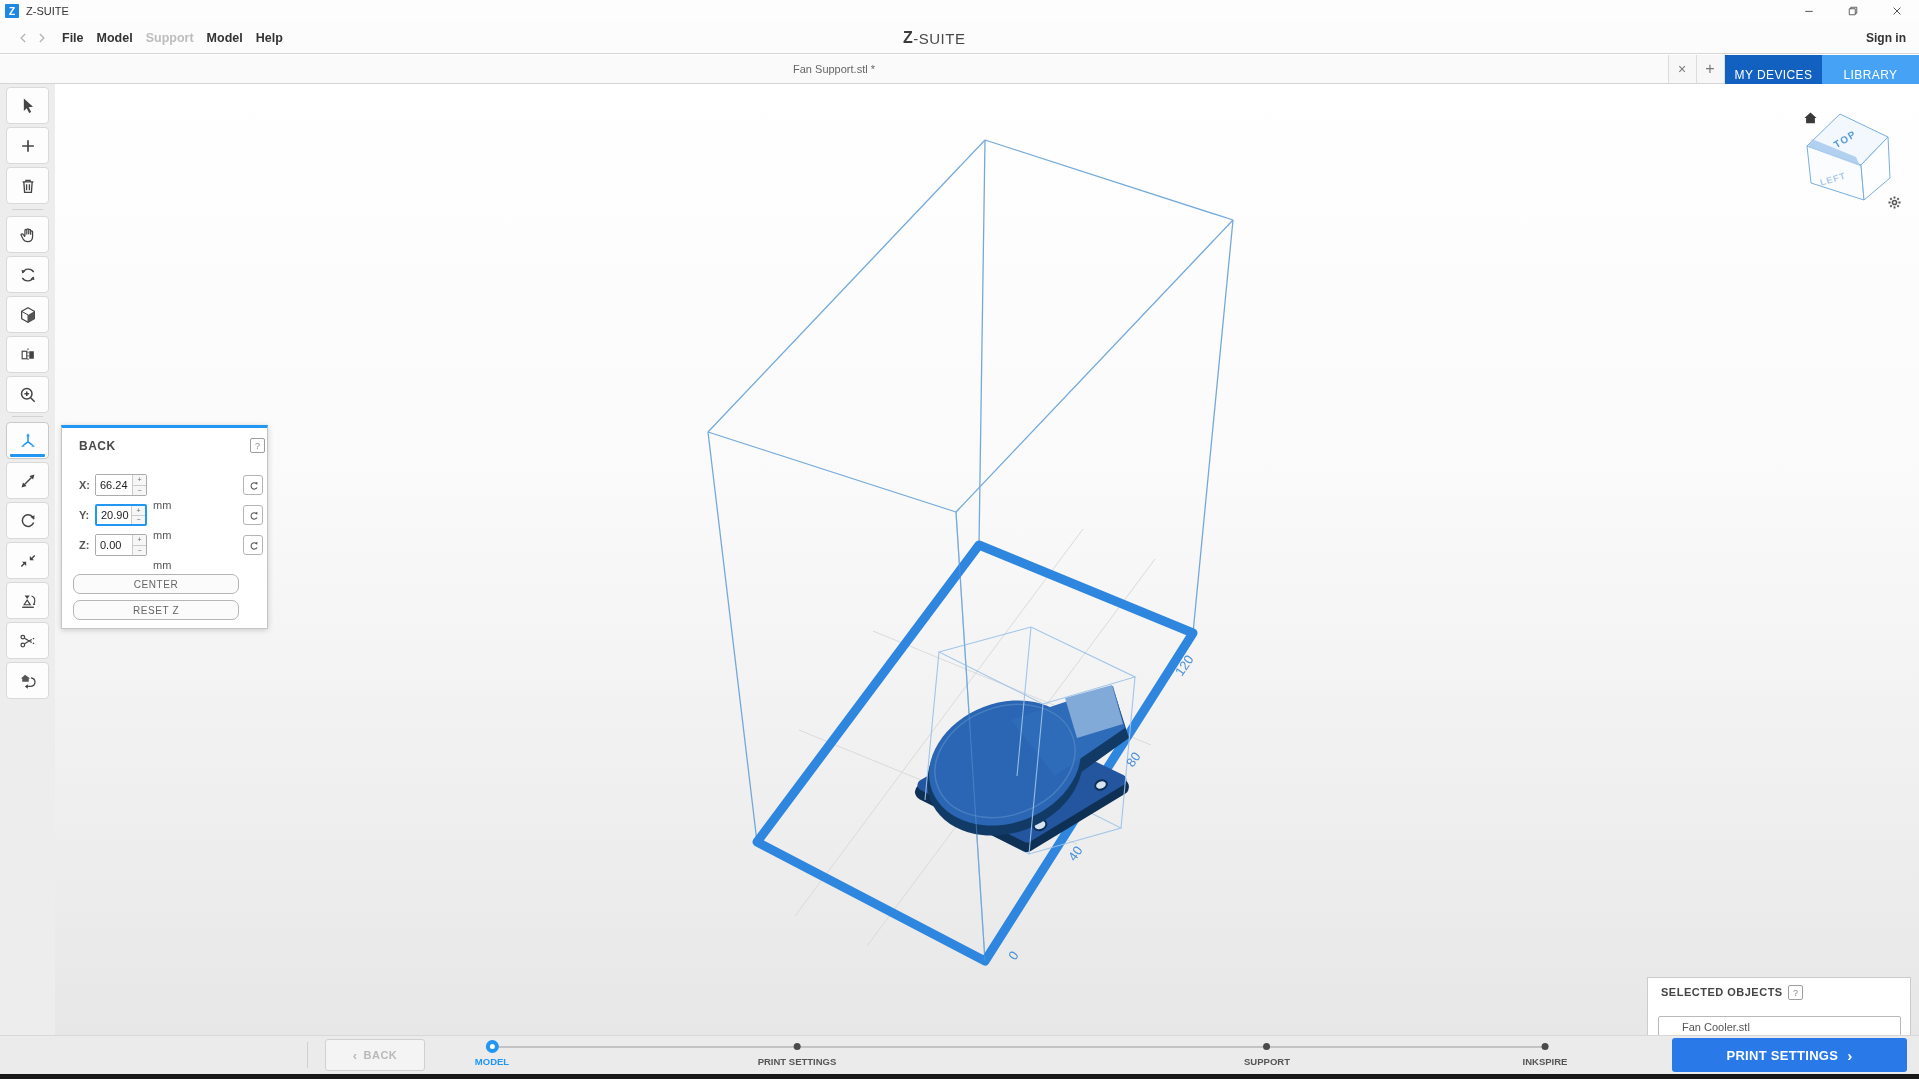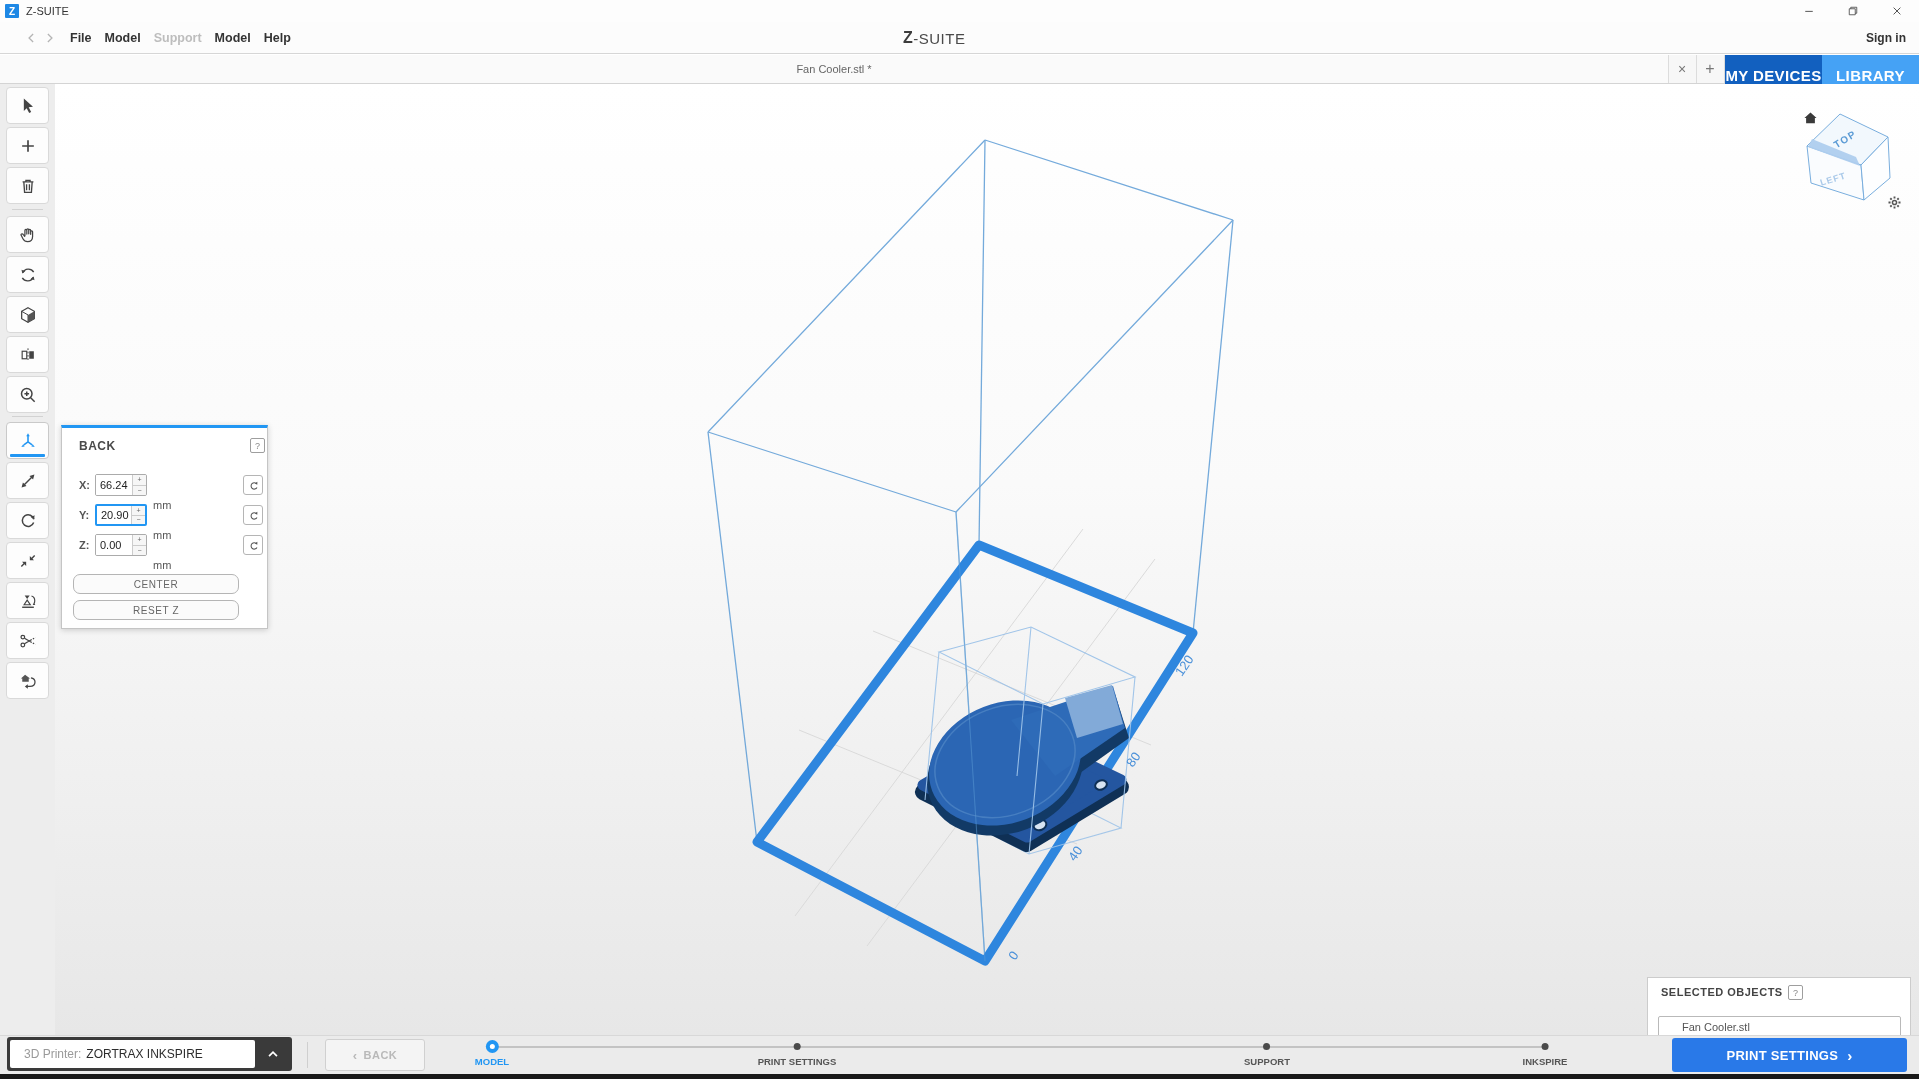--- a/index.html
+++ b/index.html
@@ -7,36 +7,36 @@
        font-family:"Liberation Sans",sans-serif;-webkit-font-smoothing:antialiased;}
   
   .titlebar{position:absolute;top:0;left:0;right:0;height:22px;background:#fdfdfd;display:flex;align-items:center;}
   .app-logo{width:14px;height:14px;background:#1e88e5;color:#fff;font-size:10px;font-weight:bold;
             display:flex;align-items:center;justify-content:center;margin:0 7px 0 5px;border-radius:1px;}
   .app-title{font-size:11px;color:#333;}
   .win-controls{position:absolute;right:0;top:0;height:22px;display:flex;}
   .win-btn{width:44px;height:22px;display:flex;align-items:center;justify-content:center;cursor:default;}
   
   .menubar{position:absolute;top:22px;left:0;right:0;height:32px;background:#fcfcfc;
-           border-bottom:1px solid #d6d6d6;display:flex;align-items:center;padding-left:22px;box-sizing:border-box;}
+           border-bottom:1px solid #d6d6d6;display:flex;align-items:center;padding-left:14px;box-sizing:border-box;}
   .nav-arrow{width:18px;height:20px;display:flex;align-items:center;justify-content:center;}
   .menu-items{display:flex;gap:13px;margin-left:12px;}
   .menu-item{font-size:12.5px;font-weight:700;color:#333;}
   .menu-item.disabled{color:#bdbdbd;}
   .brand{position:absolute;left:903px;top:0;height:32px;display:flex;align-items:center;color:#3c3c3c;letter-spacing:.5px;}
   .brand-z{font-size:16px;font-weight:800;}
   .brand-rest{font-size:15px;font-weight:400;color:#4a4a4a;}
   .signin{position:absolute;right:13px;font-size:12px;font-weight:700;color:#333;}
   
   .tabbar{position:absolute;top:55px;left:0;right:0;height:29px;background:#f7f7f7;border-bottom:1px solid #d4d4d4;box-sizing:border-box;}
   .tab-active{position:absolute;left:0;top:0;width:1668px;height:28px;background:#fafafa;border-right:1px solid #dcdcdc;
               text-align:center;line-height:28px;font-size:11px;color:#666;}
   .tab-ctrl{position:absolute;top:0;height:28px;width:28px;display:flex;align-items:center;justify-content:center;
             color:#777;font-size:14px;border-right:1px solid #dcdcdc;}
-  .tab-btn{position:absolute;top:0;height:40px;width:97px;color:#fff;font-size:15px;font-weight:700;letter-spacing:.4px;
+  .tab-btn{position:absolute;top:0;height:40px;width:97px;color:#fff;font-size:12px;font-weight:400;letter-spacing:.4px;
            display:flex;align-items:center;justify-content:center;}
   
   .workspace{position:absolute;top:84px;left:0;right:0;height:951px;
              background:linear-gradient(180deg,#ffffff 0%,#fafafa 42%,#e7e7e7 100%);}
   .toolstrip{position:absolute;left:0;top:0;width:55px;height:100%;background:#ededed;}
   .scene{position:absolute;left:55px;top:0;}
   
   .tool{position:absolute;left:6px;width:43px;height:37px;background:#fdfdfd;border:1px solid #d9d9d9;border-radius:4px;
         box-sizing:border-box;display:flex;align-items:center;justify-content:center;}
   .tool.active{border-color:#c9c9c9;}
@@ -144,21 +144,21 @@
       <span class="menu-item">Help</span>
     </div>
     <div class="brand">
       <span class="brand-z">Z</span>
         <span class="brand-rest">-SUITE</span>
     </div>
     <div class="signin">Sign in</div>
   </div>
 
   <div class="tabbar">
-    <div class="tab-active">Fan Cooler.stl *</div>
+    <div class="tab-active">Fan Support.stl *</div>
     <div class="tab-ctrl" style="left:1668px;">×</div>
     <div class="tab-ctrl" style="left:1696px;font-size:16px;">+</div>
     <div class="tab-btn" style="left:1725px;background:#1260bf;">MY DEVICES</div>
     <div class="tab-btn" style="left:1822px;background:#45a2f5;">LIBRARY</div>
   </div>
 
   <div class="workspace">
     <div class="toolstrip"></div>
 
     <svg class="scene" width="1864" height="951" viewBox="0 0 1864 951">
@@ -410,31 +410,20 @@
       <div class="sp-dims">
         <span>X: 51.62mm</span>
         <span>Y: 39.80mm</span>
         <span>Z: 9.86mm</span>
       </div>
       <div class="sp-vol">V: 3.83cm³</div>
     </div>
   </div>
 
   <div class="bottombar">
-    <div class="printer-widget">
-      <div class="printer-field">
-        <span class="printer-label">3D Printer:</span>
-        <span class="printer-name">ZORTRAX INKSPIRE</span>
-      </div>
-      <div class="printer-toggle">
-        <svg width="14" height="14" viewBox="0 0 16 16">
-            <path d="M3.5 10.5L8 6l4.5 4.5" fill="none" stroke="#fff" stroke-width="2"></path>
-          </svg>
-      </div>
-    </div>
     <div class="bb-divider"></div>
     <button class="back-btn">
       <span class="back-chev">‹</span>
       <span>BACK</span>
     </button>
 
     <div class="step-line"></div>
     <div class="step active" style="left:492px">
       <div class="sdot"></div>
       <div class="slabel">MODEL</div>

